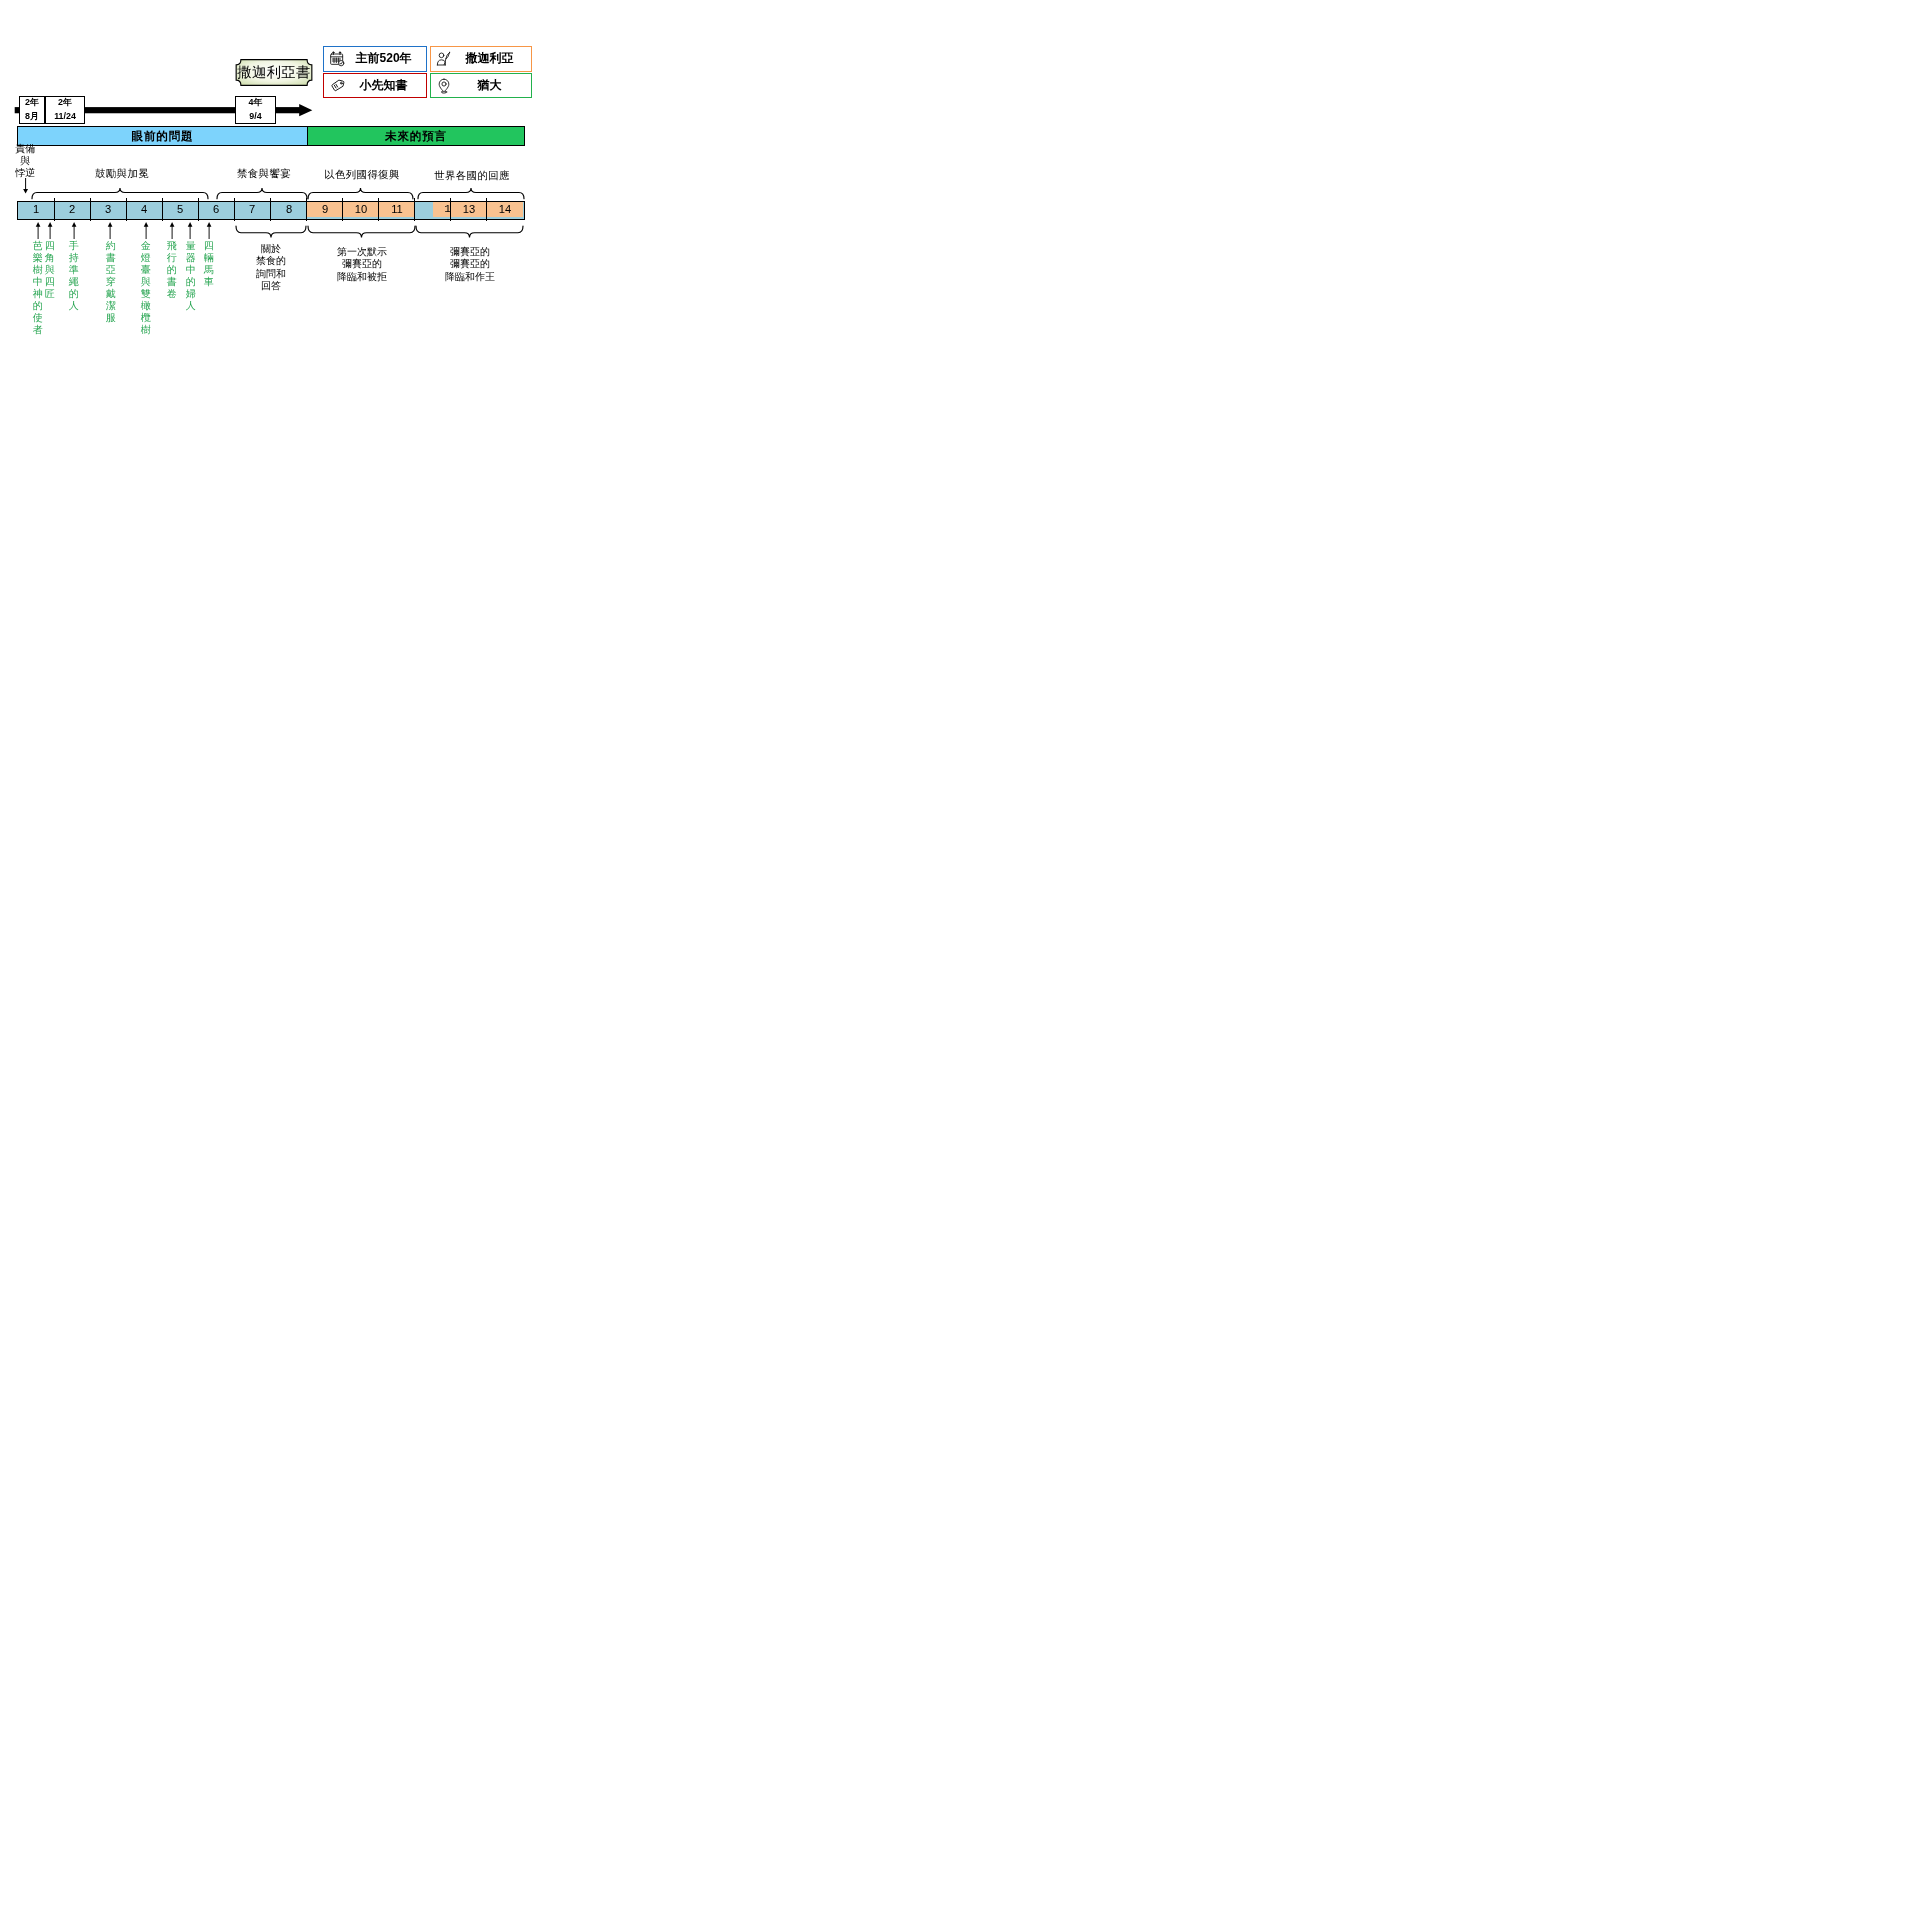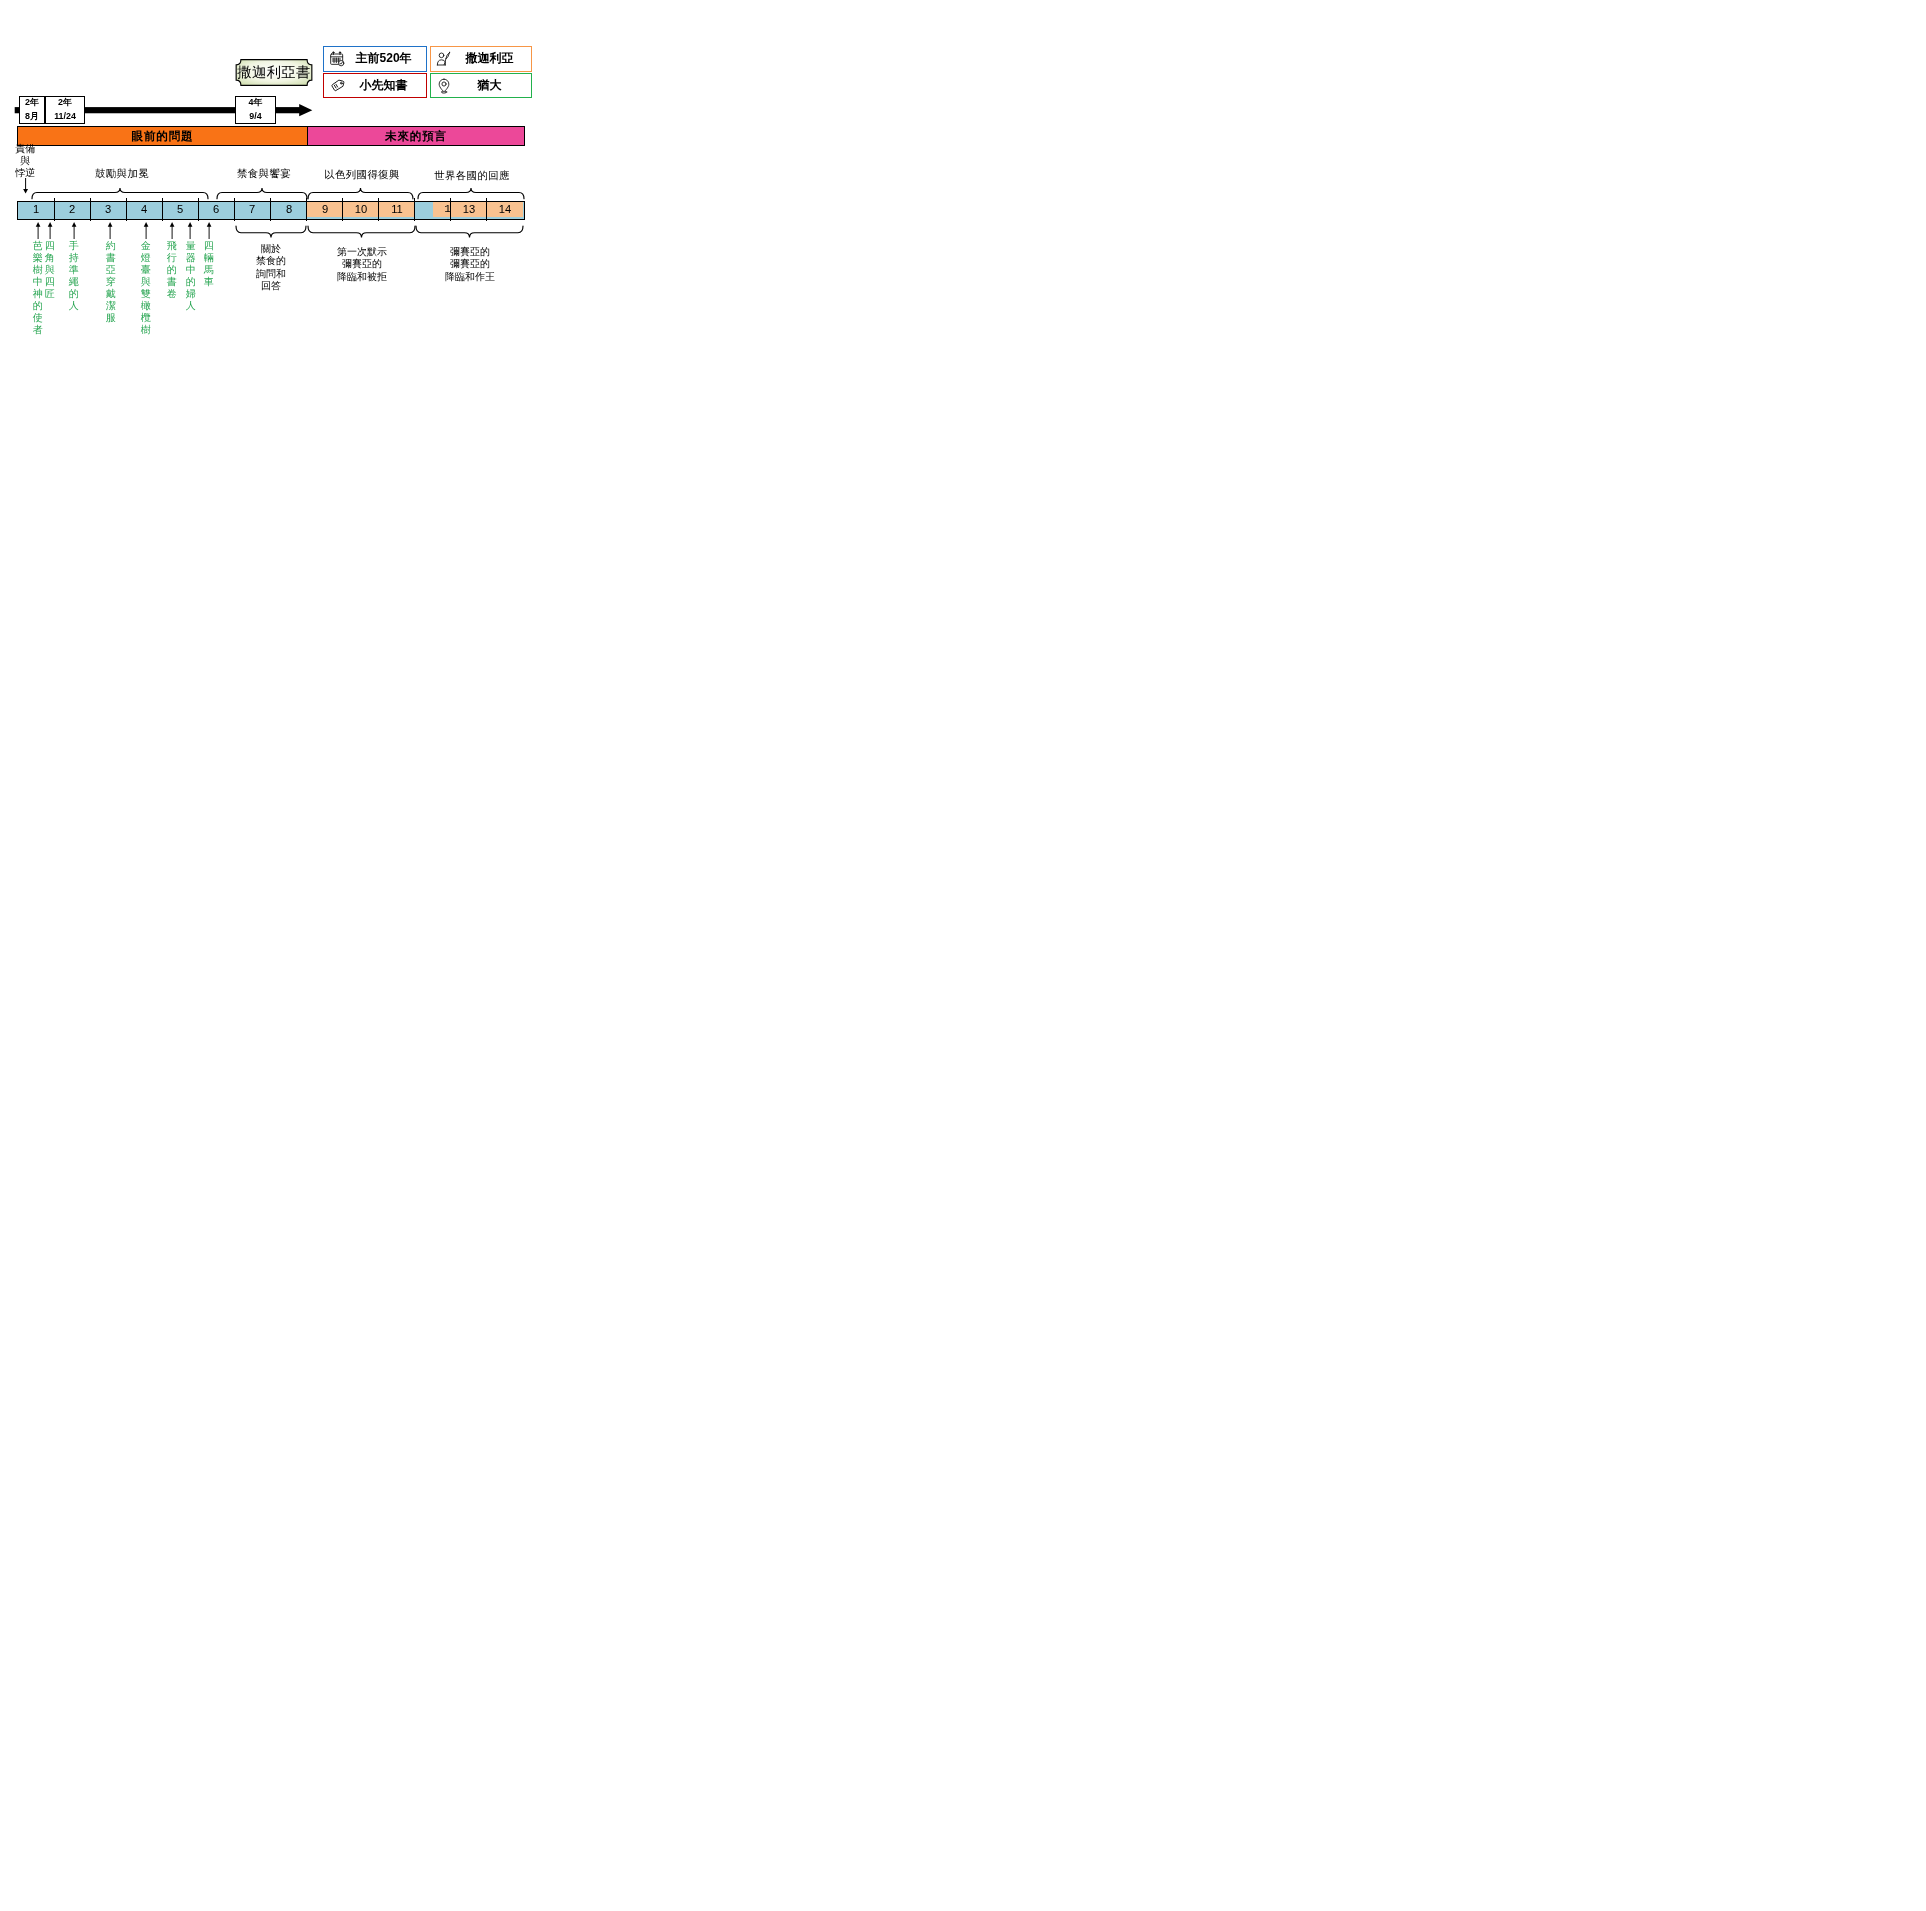--- a/index.html
+++ b/index.html
@@ -26,22 +26,22 @@
   
   .datebox{background:#fff;border:1px solid #000;text-align:center;display:flex;flex-direction:column;justify-content:space-between;
     font-size:8.9px;font-weight:600;line-height:11.6px;}
   #marker-1{left:19px;top:96px;width:24px;height:26px;}
   #marker-2{left:45px;top:96px;width:38px;height:26px;}
   #marker-3{left:235px;top:96px;width:39px;height:26px;}
 
   
   #section-strip{left:17px;top:126px;width:508px;height:20px;border:1.3px solid #000;display:flex;box-sizing:border-box;}
   .sect{display:flex;align-items:center;justify-content:center;font-size:11.6px;font-weight:600;letter-spacing:0.8px;}
-  #section-present{width:289px;background:#f97316;}
-  #section-future{flex:1;background:#ec4899;border-left:1.2px solid #000;}
+  #section-present{width:289px;background:#7dd3fc;}
+  #section-future{flex:1;background:#22c55e;border-left:1.2px solid #000;}
 
   
   #left-note{left:10.8px;top:143px;width:29px;text-align:center;font-size:10px;line-height:12px;}
 
   
   .group-label{transform:translateX(-50%);font-size:10.4px;white-space:nowrap;letter-spacing:0.4px;}
 
   
   #chapter-band{left:17px;top:201px;width:508px;height:18.5px;border:1.5px solid #000;box-sizing:border-box;background:#9CCEDD;}
   .cell{position:absolute;top:0;height:15.4px;line-height:15.4px;text-align:center;font-size:11.2px;}

